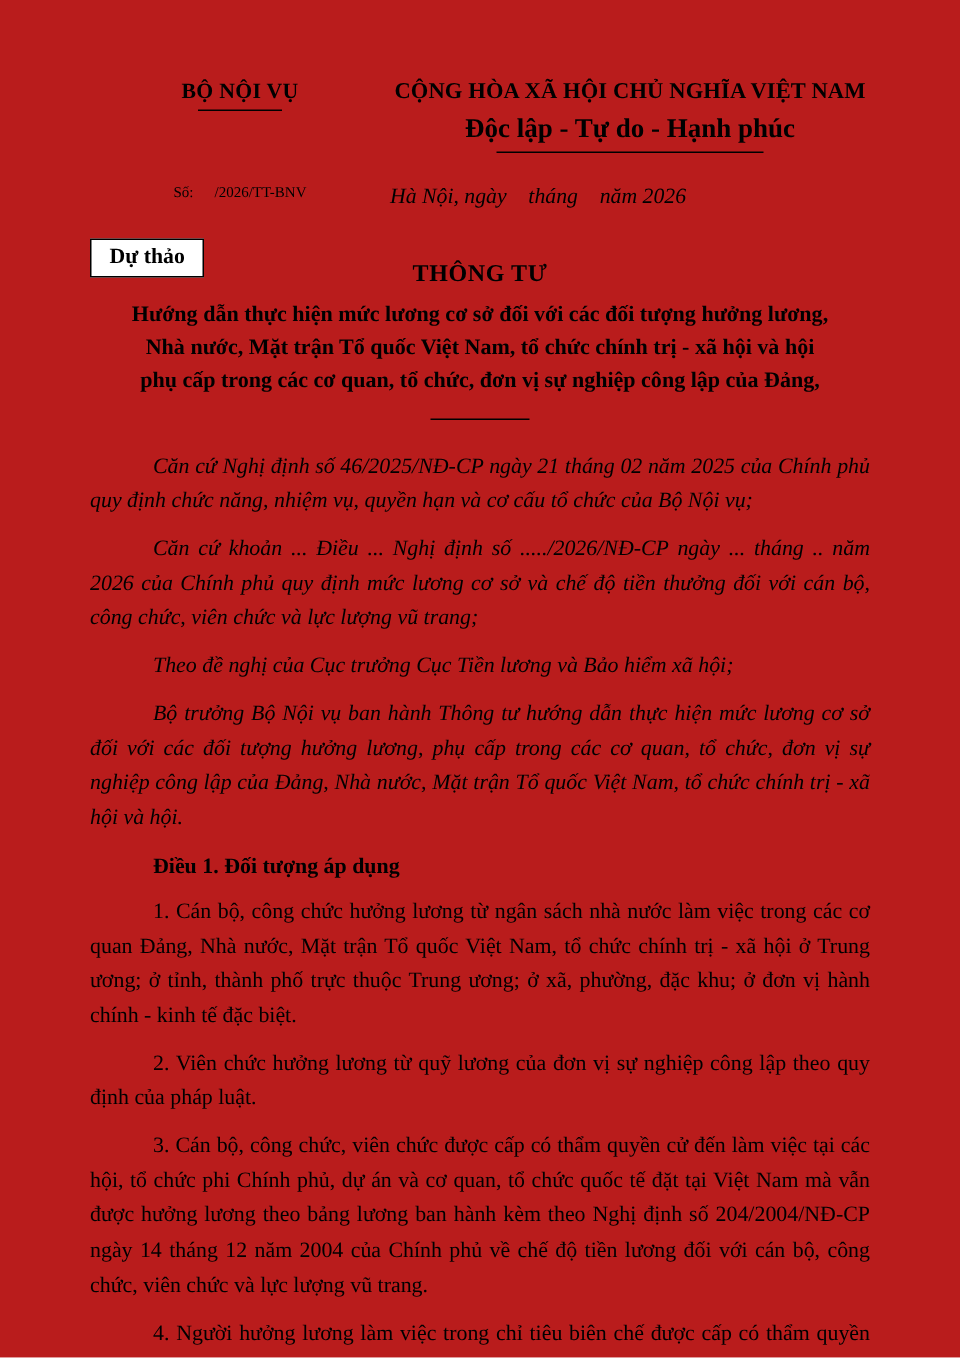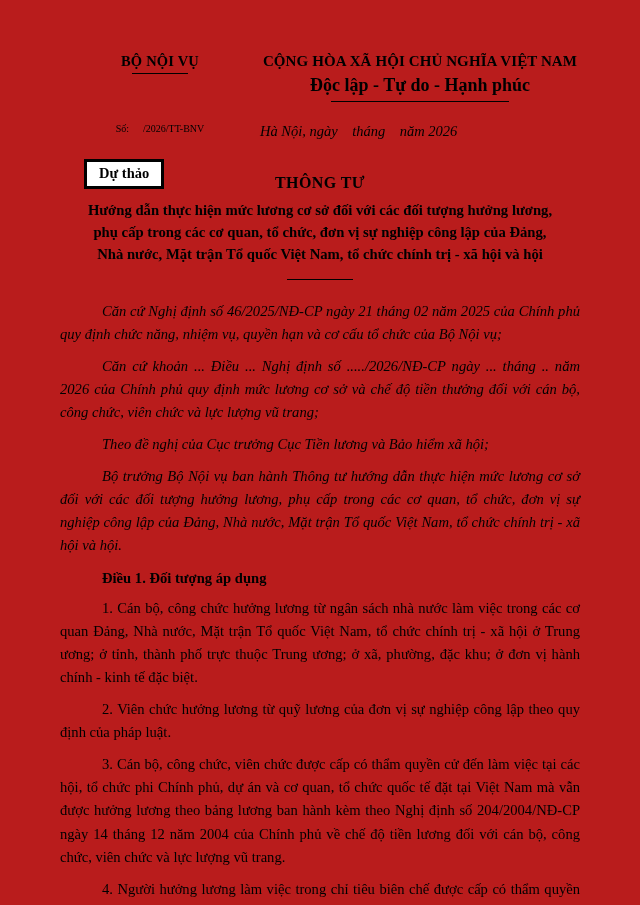--- a/index.html
+++ b/index.html
@@ -101,23 +101,23 @@
     white-space: pre;
   }
 
   
   .draft-row {
     position: relative;
     height: 0;
   }
   .draft-box {
     position: absolute;
-    left: 24px;
+    left: 0;
     top: 18px;
-    border: 3px solid #000000;
+    border: 1px solid #000000;
     padding: 3px 12px 4px 12px;
     font-weight: bold;
     font-size: 14.5px;
     line-height: 1.2;
     background: #fff;
   }
 
   
   .title-block {
     text-align: center;
@@ -190,22 +190,22 @@
   </div>
 
   <div class="draft-row">
     <div class="draft-box">Dự thảo</div>
   </div>
 
   <div class="title-block">
     <div class="doc-type">THÔNG TƯ</div>
     <div class="doc-title">
       <div>Hướng dẫn thực hiện mức lương cơ sở đối với các đối tượng hưởng lương,</div>
+      <div>Nhà nước, Mặt trận Tổ quốc Việt Nam, tổ chức chính trị - xã hội và hội</div>
       <div>phụ cấp trong các cơ quan, tổ chức, đơn vị sự nghiệp công lập của Đảng,</div>
-      <div>Nhà nước, Mặt trận Tổ quốc Việt Nam, tổ chức chính trị - xã hội và hội</div>
     </div>
     <div class="title-divider"></div>
   </div>
 
   <div class="body">
 
     <p class="p-italic">Căn cứ Nghị định số 46/2025/NĐ-CP ngày 21 tháng 02 năm 2025 của Chính phủ quy định chức năng, nhiệm vụ, quyền hạn và cơ cấu tổ chức của Bộ Nội vụ;</p>
     <p class="p-italic">Căn cứ khoản ... Điều ... Nghị định số ...../2026/NĐ-CP ngày ... tháng .. năm 2026 của Chính phủ quy định mức lương cơ sở và chế độ tiền thưởng đối với cán bộ, công chức, viên chức và lực lượng vũ trang;</p>
     <p class="p-italic">Theo đề nghị của Cục trưởng Cục Tiền lương và Bảo hiểm xã hội;</p>
     <p class="p-italic">Bộ trưởng Bộ Nội vụ ban hành Thông tư hướng dẫn thực hiện mức lương cơ sở đối với các đối tượng hưởng lương, phụ cấp trong các cơ quan, tổ chức, đơn vị sự nghiệp công lập của Đảng, Nhà nước, Mặt trận Tổ quốc Việt Nam, tổ chức chính trị - xã hội và hội.</p>

